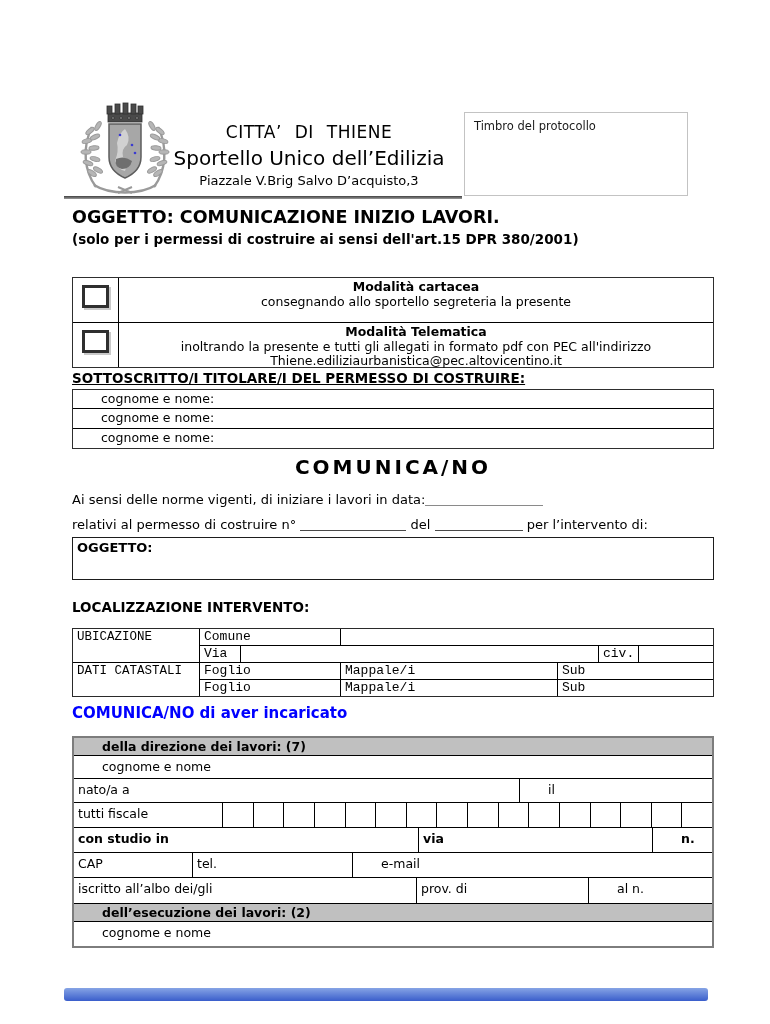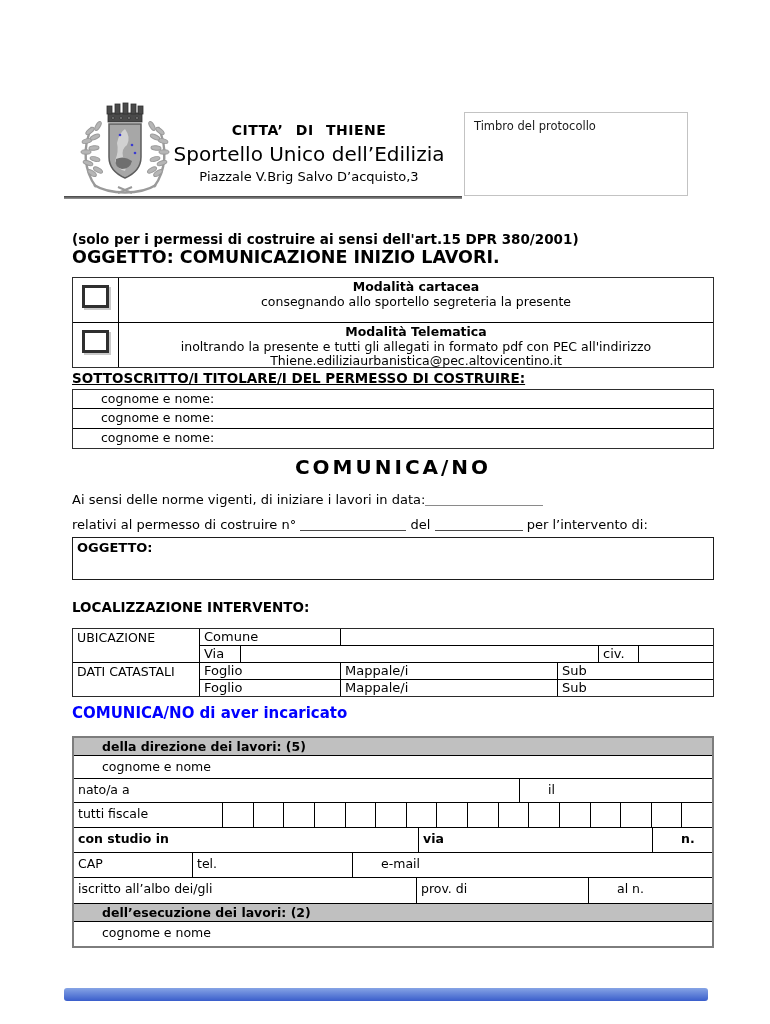--- a/index.html
+++ b/index.html
@@ -3,28 +3,28 @@
 <meta charset="utf-8">
 <style>
   html,body{margin:0;padding:0;background:#ffffff;}
   .page{
     position:relative;width:770px;height:1024px;background:#ffffff;overflow:hidden;
     font-family:"DejaVu Sans","Liberation Sans",sans-serif;color:#000;
   }
   
   .logo{position:absolute;left:80px;top:101px;width:90px;height:94px;}
   .header-text{position:absolute;left:168px;top:122px;width:282px;text-align:center;}
-  .city-name{font-size:14px;font-weight:bold;word-spacing:7px;letter-spacing:.5px;}
+  .city-name{font-size:17px;font-weight:normal;word-spacing:7px;letter-spacing:.5px;}
   .dept-name{font-size:20px;margin-top:4px;}
   .addr{font-size:13px;margin-top:3px;}
   .stamp-box{position:absolute;left:464px;top:112px;width:222px;height:82px;border:1px solid #c3c3c3;}
   .stamp-box span{display:block;padding:6px 0 0 9px;font-size:11.5px;color:#1a1a1a;}
   .header-rule{position:absolute;left:64px;top:196px;width:398px;height:3px;background:linear-gradient(#404040,#9a9a9a);}
   
-  .subject-title{position:absolute;left:72px;top:207px;font-size:17.5px;font-weight:bold;margin-top:40px;}
+  .subject-title{position:absolute;left:72px;top:207px;font-size:17.5px;font-weight:bold;}
   .subject-sub{position:absolute;left:72px;top:231px;font-size:13.5px;font-weight:bold;}
   
   .tbl{position:absolute;left:72px;width:642px;border:1.4px solid #2e2e2e;box-sizing:border-box;}
   .trow{display:flex;border-bottom:1px solid #000;box-sizing:border-box;}
   .trow:last-child{border-bottom:none;}
   .tcell{border-right:1px solid #000;box-sizing:border-box;font-size:12.5px;padding:1px 4px;}
   .tcell:last-child{border-right:none;margin-left:24px;}
   
   .modes{top:277px;}
   .mode-row1{height:45px;}
@@ -47,21 +47,21 @@
   .blank{display:inline-block;height:12px;vertical-align:-2px;}
   .blank-date{width:118px;border-bottom:1.6px solid #8a8a8a;}
   .blank-u{border-bottom:1.2px solid #4a4a4a;}
   .blank-num{width:106px;}
   .blank-del{width:88px;}
   .oggetto-box{position:absolute;left:72px;top:537px;width:642px;height:43px;border:1.5px solid #1d1d1d;box-sizing:border-box;}
   .oggetto-box span{display:block;padding:2px 0 0 4px;font-size:13px;font-weight:bold;}
   
   .loc-heading{position:absolute;left:72px;top:599px;font-size:13.5px;font-weight:bold;}
   .loc{top:628px;border:1.5px solid #2a2a2a;}
-  .loc-group{display:flex;border-bottom:1px solid #000;}
+  .loc-group{display:flex;border-bottom:1px solid #000;font-family:Liberation Mono, monospace;}
   .loc-group:last-child{border-bottom:none;}
   .loc-col1{flex:0 0 127px;border-right:1px solid #000;font-size:12.5px;padding:1px 4px;box-sizing:border-box;}
   .loc-rest{flex:1;display:flex;flex-direction:column;}
   .loc-row{display:flex;border-bottom:1px solid #000;height:16.5px;box-sizing:border-box;}
   .loc-row:last-child{border-bottom:none;}
   .loc-cell{border-right:1px solid #000;font-size:13px;padding:0 4px;box-sizing:border-box;line-height:15px;}
   .loc-cell:last-child{border-right:none;}
   
   .asg-heading{position:absolute;left:72px;top:704px;font-size:15px;font-weight:bold;color:#0000FF;}
   .inc{top:736px;border:2px solid #7d7d7d;}
@@ -242,21 +242,21 @@
           <div class="loc-cell" style="flex:1">Sub</div>
         </div>
       </div>
     </div>
   </div>
 
   <div class="asg-heading">COMUNICA/NO di aver incaricato</div>
 
   <div class="tbl inc">
     <div class="trow hdr">
-      <div class="tcell" style="flex:1">della direzione dei lavori: (5)</div>
+      <div class="tcell" style="flex:1">della direzione dei lavori: (7)</div>
     </div>
     <div class="trow r-cognome">
       <div class="tcell" style="flex:1">cognome e nome</div>
     </div>
     <div class="trow r-nato">
       <div class="tcell c-nato1">nato/a a</div>
       <div class="tcell c-nato2">il</div>
     </div>
     <div class="trow r-cf">
       <div class="tcell cf-label">tutti fiscale</div>

